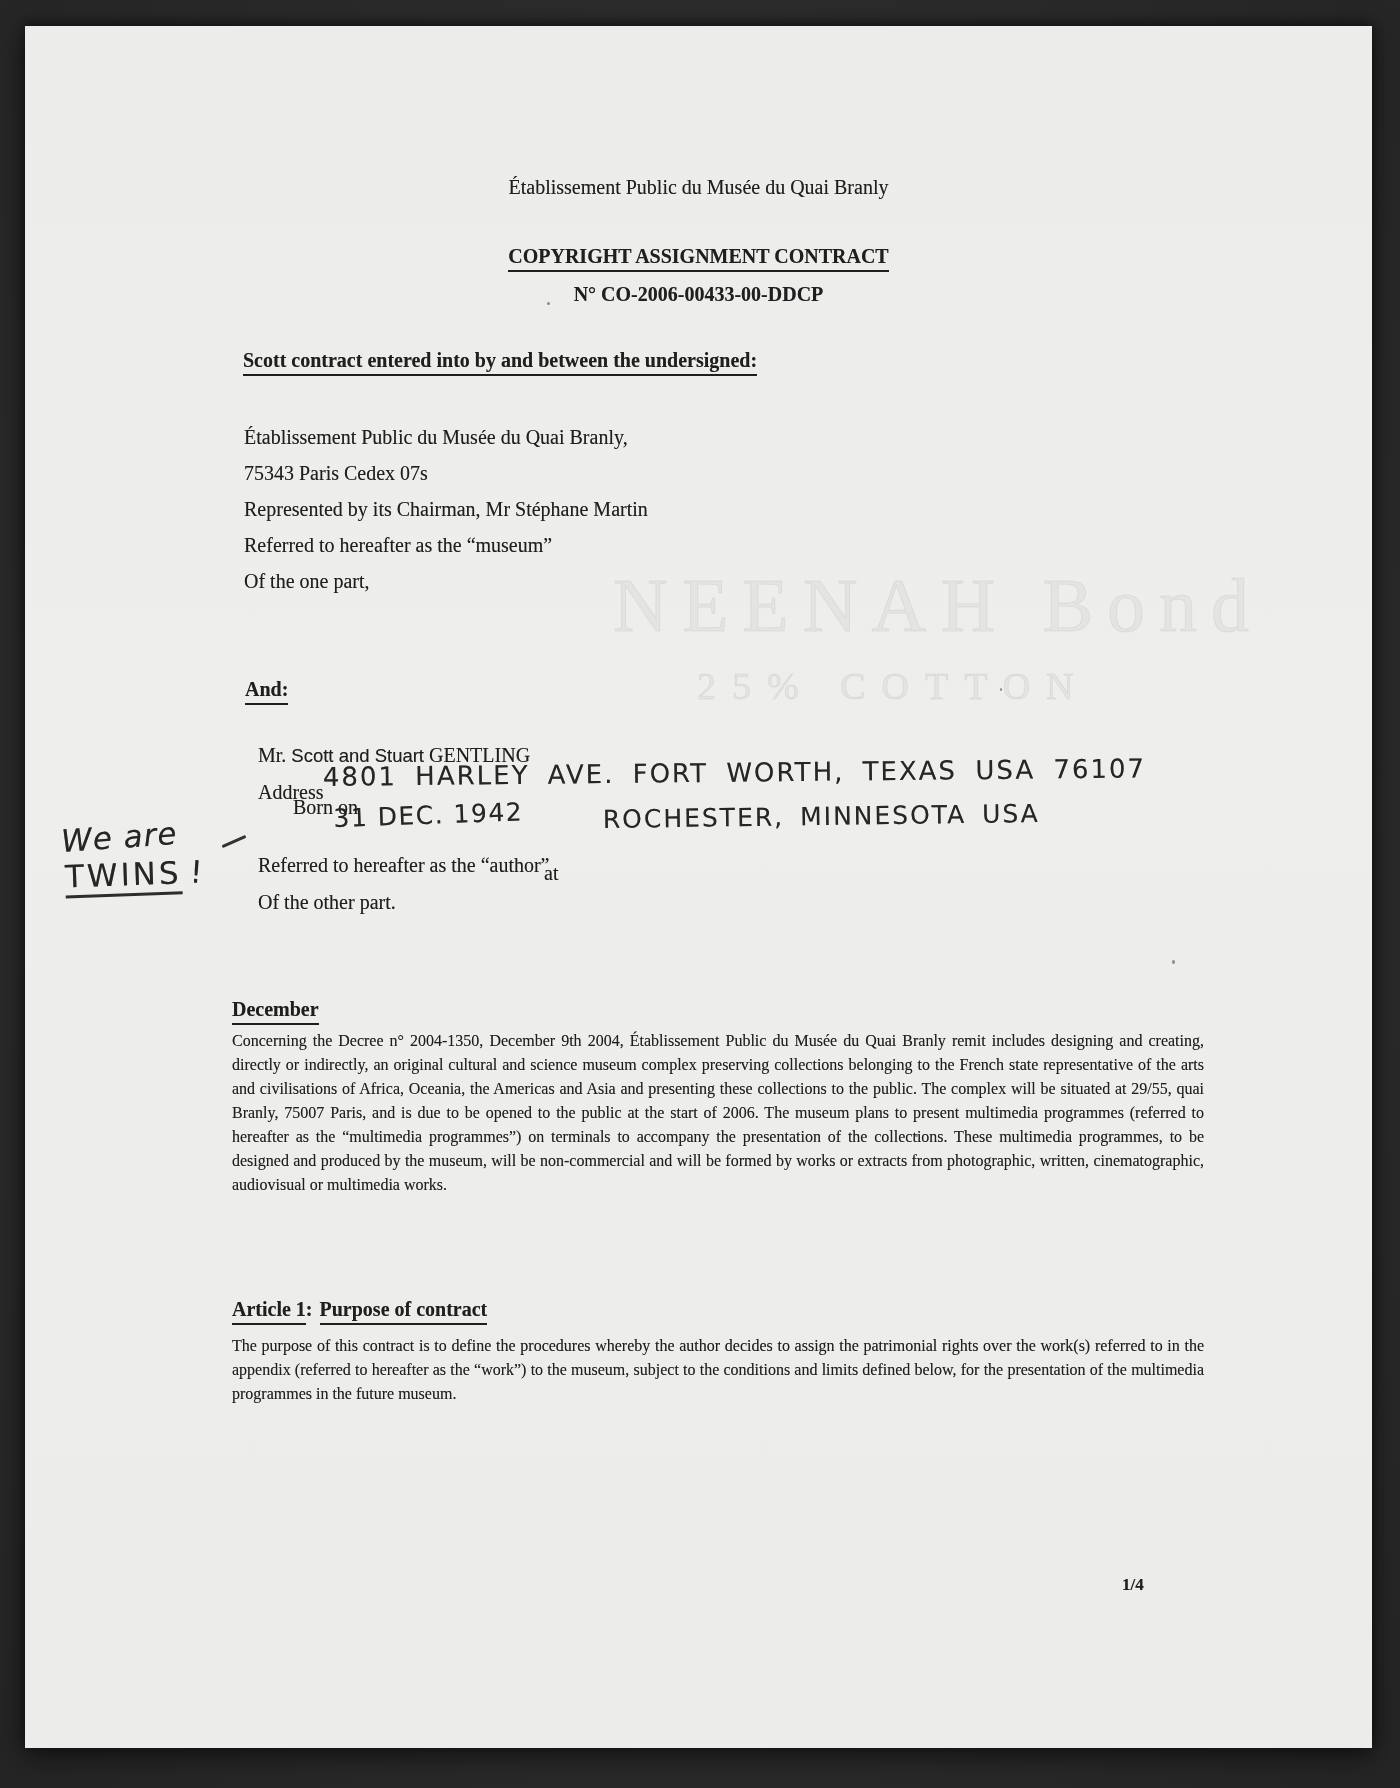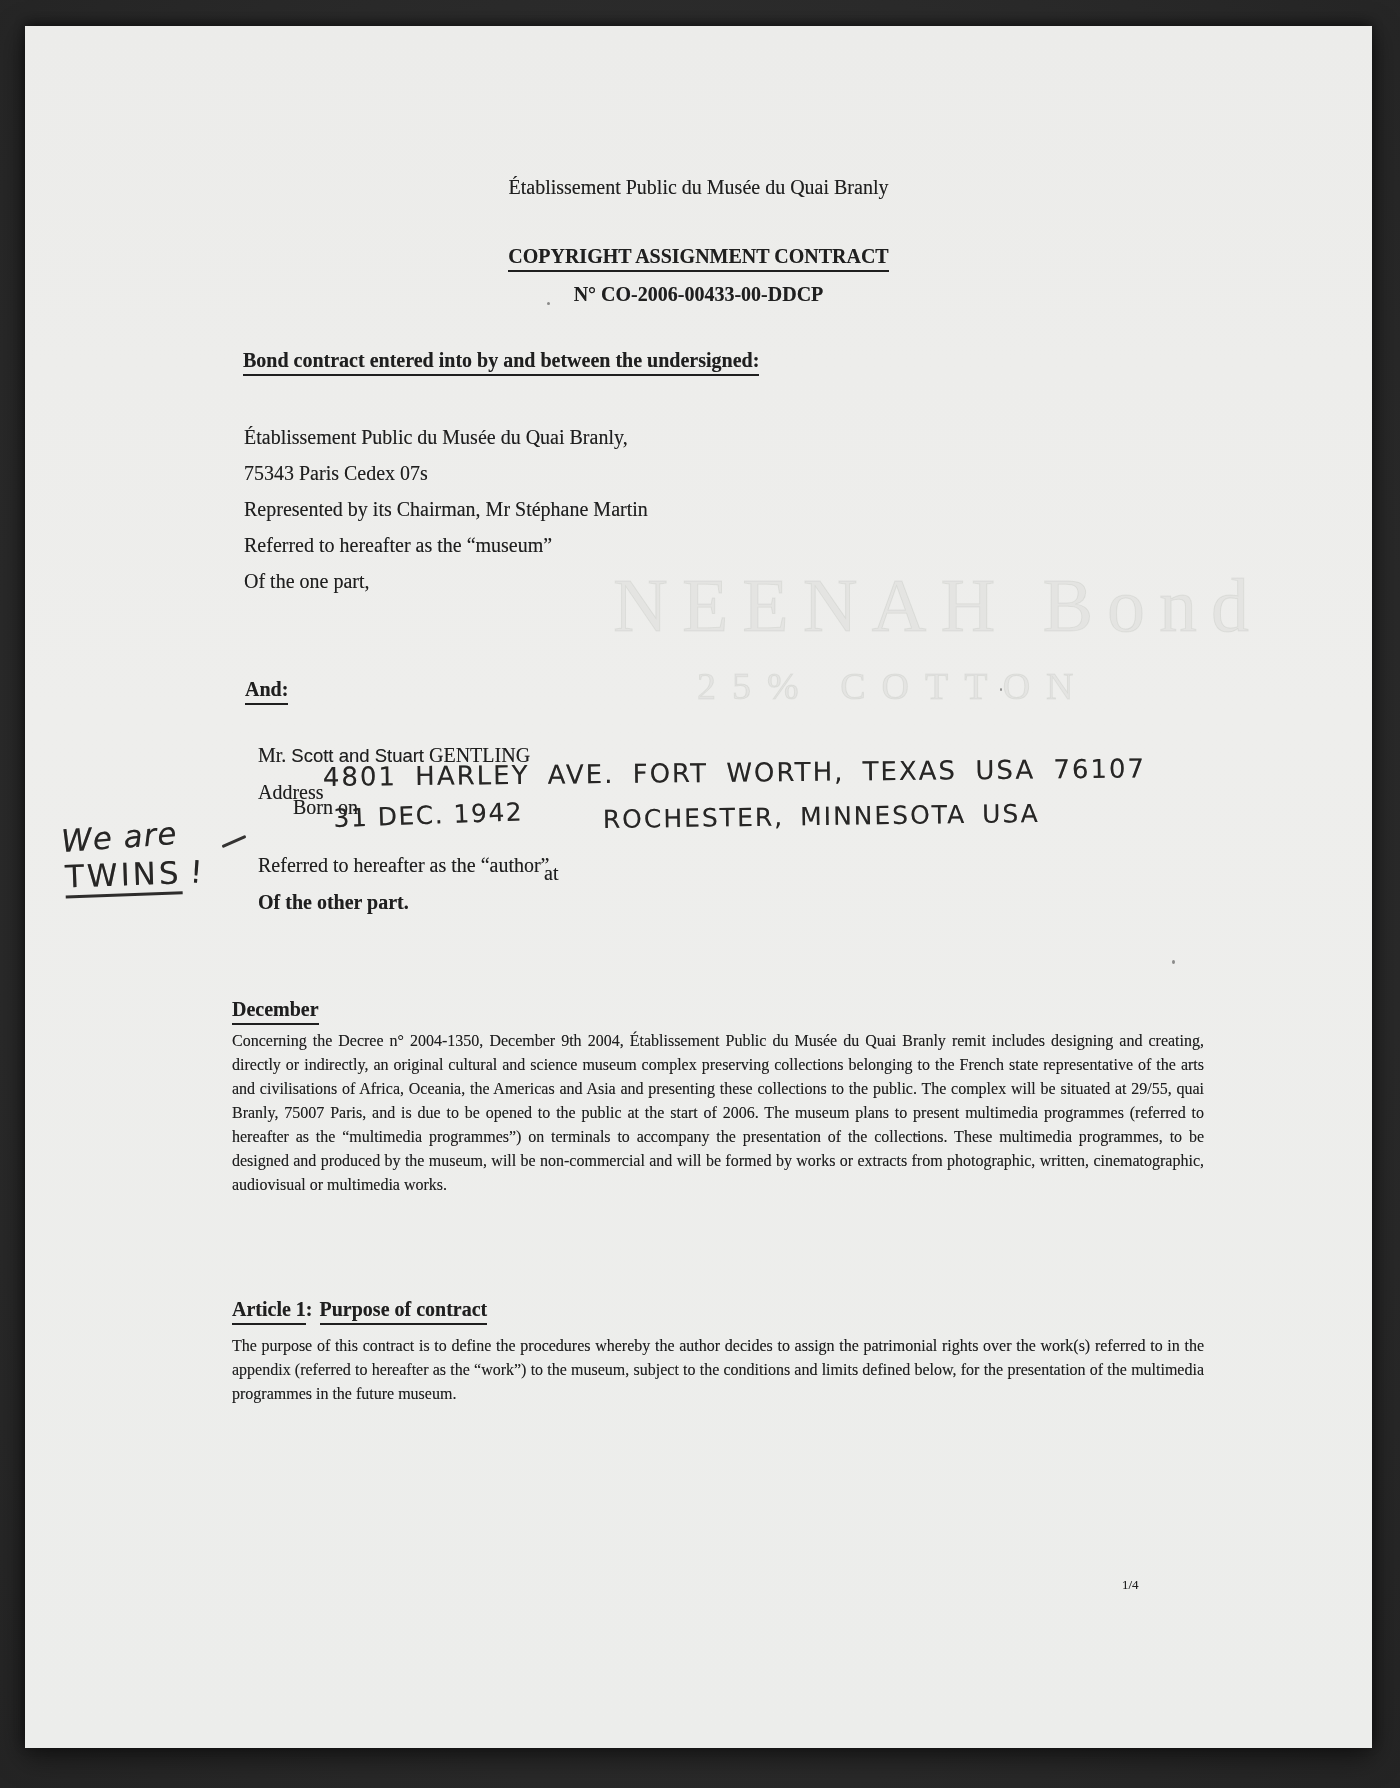--- a/index.html
+++ b/index.html
@@ -46,39 +46,39 @@
     transform:rotate(-24deg);
   }
   .watermark{
     font-family:"Liberation Serif","DejaVu Serif",serif;
     color:rgba(70,75,60,0.055);
     -webkit-text-stroke:1px rgba(60,65,50,0.07);
     white-space:nowrap;user-select:none;
   }
   .wm1{font-size:76px;letter-spacing:14px;}
   .wm2{font-size:38px;letter-spacing:16px;}
-  .pagenum{font-size:13px;}
+  .pagenum{font-size:17px;font-weight:bold;}
   .speck{position:absolute;background:rgba(40,40,40,0.5);border-radius:50%;}
 </style>
 </head>
 <body>
 
 <div class="paper">
 
   <div class="abs watermark wm1" style="left:588px;top:536px;">NEENAH Bond</div>
   <div class="abs watermark wm2" style="left:672px;top:638px;">25% COTTON</div>
 
   <div class="abs centered t" style="top:148px;">Établissement Public du Musée du Quai Branly</div>
   <div class="abs centered t bold" style="top:217px;">
     <span class="u">COPYRIGHT ASSIGNMENT CONTRACT</span>
   </div>
   <div class="abs centered t bold" style="top:255px;">N° CO-2006-00433-00-DDCP</div>
 
   <div class="abs t bold" style="left:218px;top:321px;">
-    <span class="u">Bond contract entered into by and between the undersigned:</span>
+    <span class="u">Scott contract entered into by and between the undersigned:</span>
   </div>
 
   <div class="abs t letterlines" style="left:219px;top:393px;">
     <div>Établissement Public du Musée du Quai Branly,</div>
     <div>75343 Paris Cedex 07s</div>
     <div>Represented by its Chairman, Mr Stéphane Martin</div>
     <div>Referred to hereafter as the “museum”</div>
     <div>Of the one part,</div>
   </div>
 
@@ -94,21 +94,21 @@
 
   <div class="abs t" style="left:233px;top:753px;">Address</div>
   <div class="abs hand hand-addr" style="left:298px;top:736px;">4801 HARLEY AVE. FORT WORTH, TEXAS USA 76107</div>
 
   <div class="abs t" style="left:233px;top:768px;margin-left:35px;">Born on</div>
   <div class="abs hand hand-date" style="left:309px;top:778px;">31 DEC. 1942</div>
   <div class="abs t" style="left:519px;top:834px;">at</div>
   <div class="abs hand hand-place" style="left:578px;top:779px;">ROCHESTER, MINNESOTA USA</div>
 
   <div class="abs t" style="left:233px;top:826px;">Referred to hereafter as the “author”</div>
-  <div class="abs t" style="left:233px;top:863px;font-weight:bold;">Of the other part.</div>
+  <div class="abs t" style="left:233px;top:863px;">Of the other part.</div>
 
   <div class="abs hand note-line1" style="left:36px;top:793px;">We are</div>
   <div class="abs hand note-line2" style="left:40px;top:830px;">
     <span class="note-underline">TWINS</span><span class="note-bang">!</span>
   </div>
   <div class="abs connector-dash" style="left:196px;top:814px;"></div>
 
   <div class="abs t bold" style="left:207px;top:970px;">
     <span class="u">December</span>
   </div>

